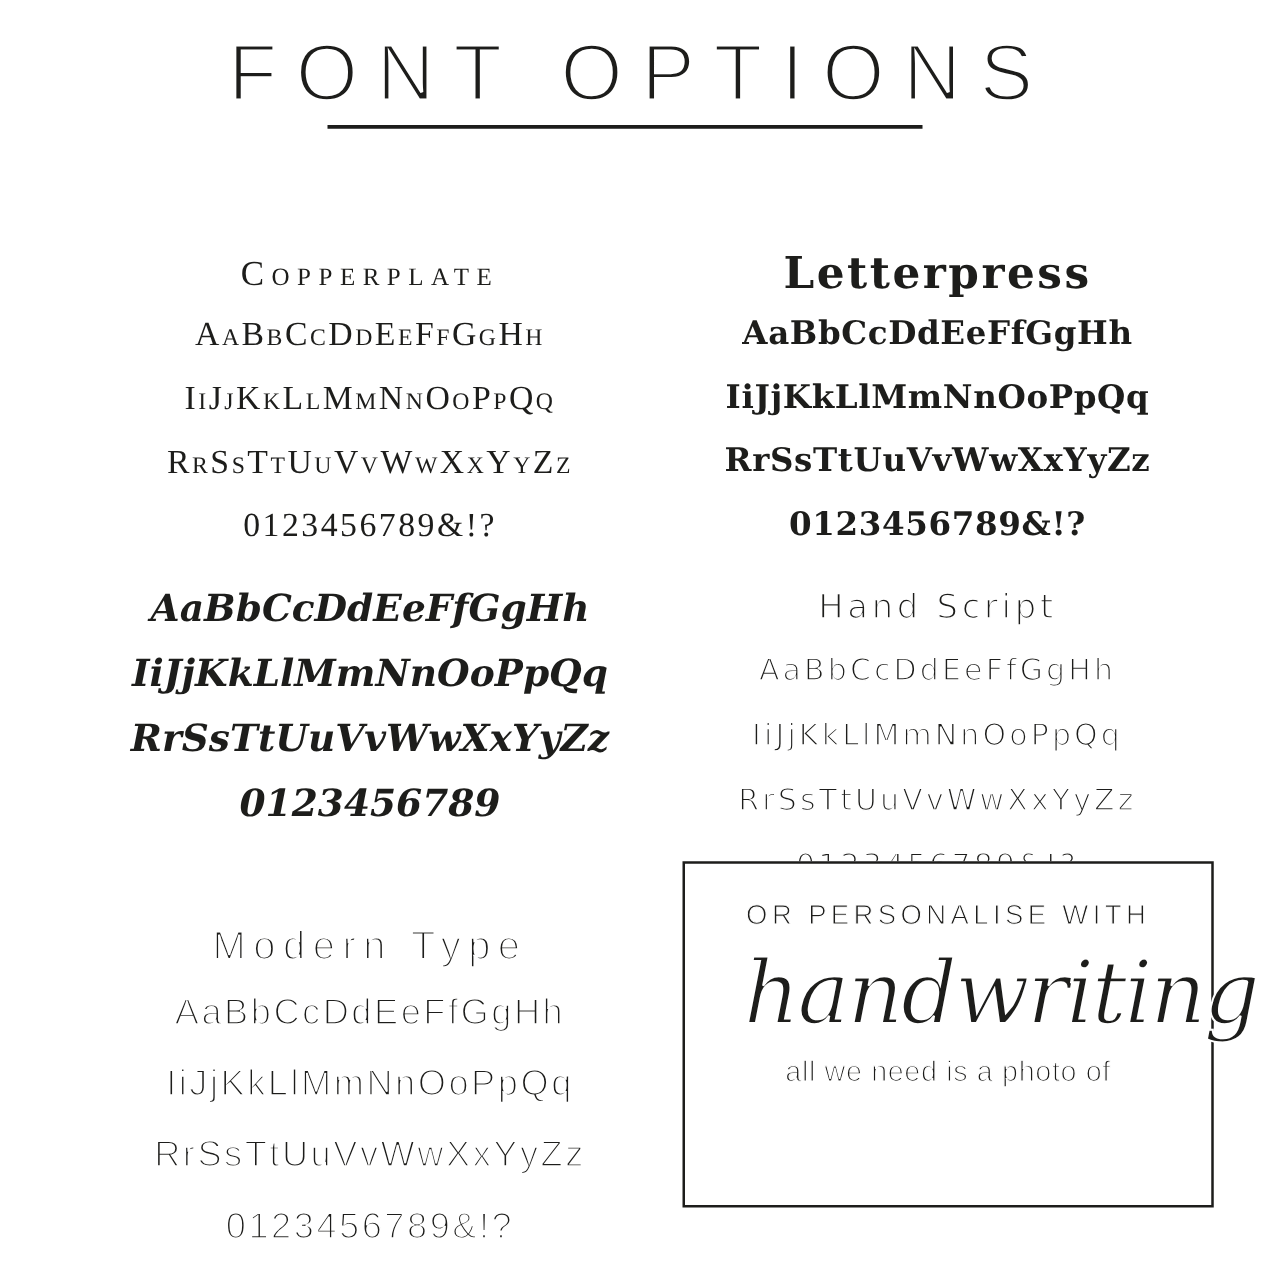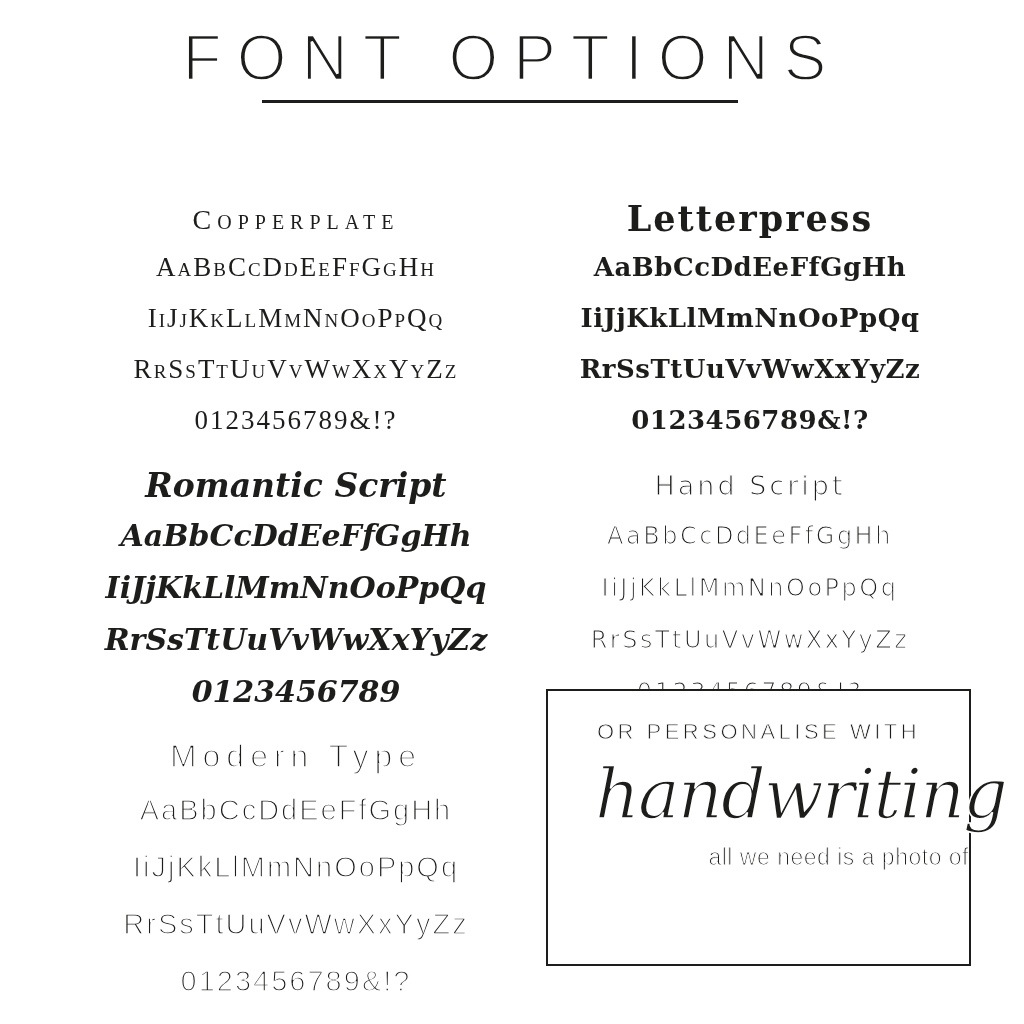--- a/index.html
+++ b/index.html
@@ -139,21 +139,20 @@
     letter-spacing: -2px;
     white-space: nowrap;
     padding-left: 47px;
     -webkit-text-stroke: 1.6px #ffffff;
   }
   .personalise-note {
     font-family: "Liberation Sans", sans-serif;
     font-size: 23px; line-height: 31px; letter-spacing: 0.5px;
     -webkit-text-stroke: 1px #ffffff;
     white-space: nowrap;
-    text-align: right;
   }
 </style>
 </head>
 <body>
 
 <div id="canvas">
 
   <div class="page-title">FONT OPTIONS</div>
   <div class="title-underline"></div>
 
@@ -167,21 +166,20 @@
 
   <div class="section f-letterpress">
     <div class="fname">Letterpress</div>
     <div class="fline">AaBbCcDdEeFfGgHh</div>
     <div class="fline">IiJjKkLlMmNnOoPpQq</div>
     <div class="fline">RrSsTtUuVvWwXxYyZz</div>
     <div class="fline">0123456789&amp;!?</div>
   </div>
 
   <div class="section f-romantic">
-    <div class="fname">Romantic Script</div>
     <div class="fline">AaBbCcDdEeFfGgHh</div>
     <div class="fline">IiJjKkLlMmNnOoPpQq</div>
     <div class="fline">RrSsTtUuVvWwXxYyZz</div>
     <div class="fline">0123456789</div>
   </div>
 
   <div class="section f-handscript">
     <div class="fname">Hand Script</div>
     <div class="fline">AaBbCcDdEeFfGgHh</div>
     <div class="fline">IiJjKkLlMmNnOoPpQq</div>

